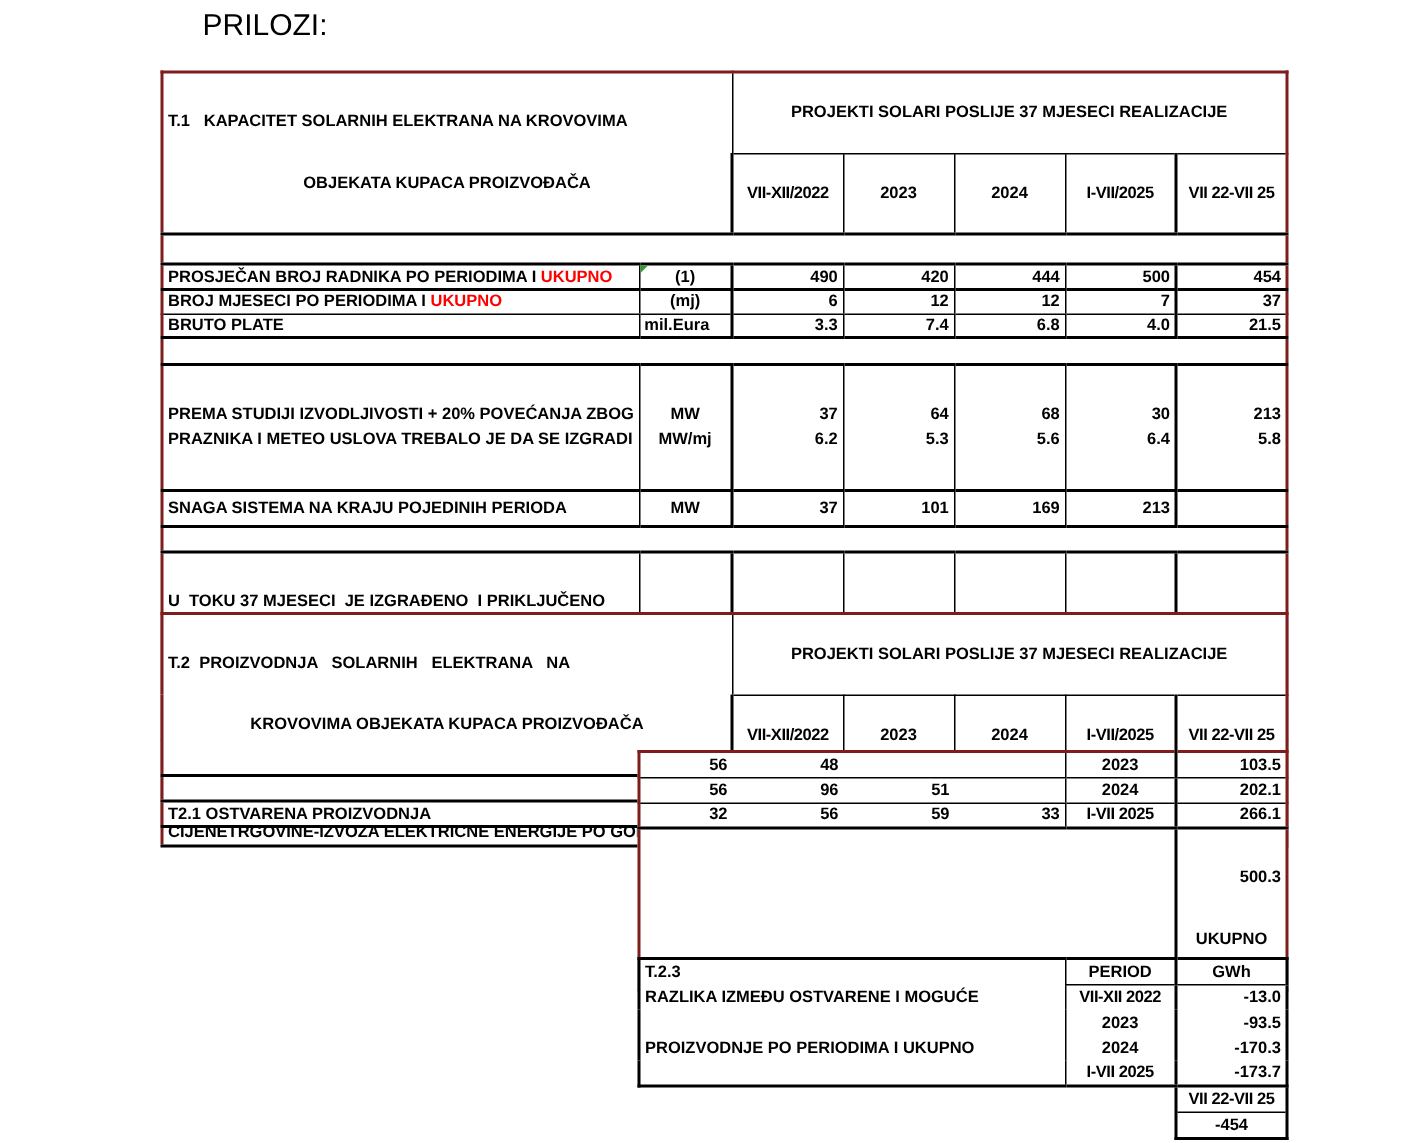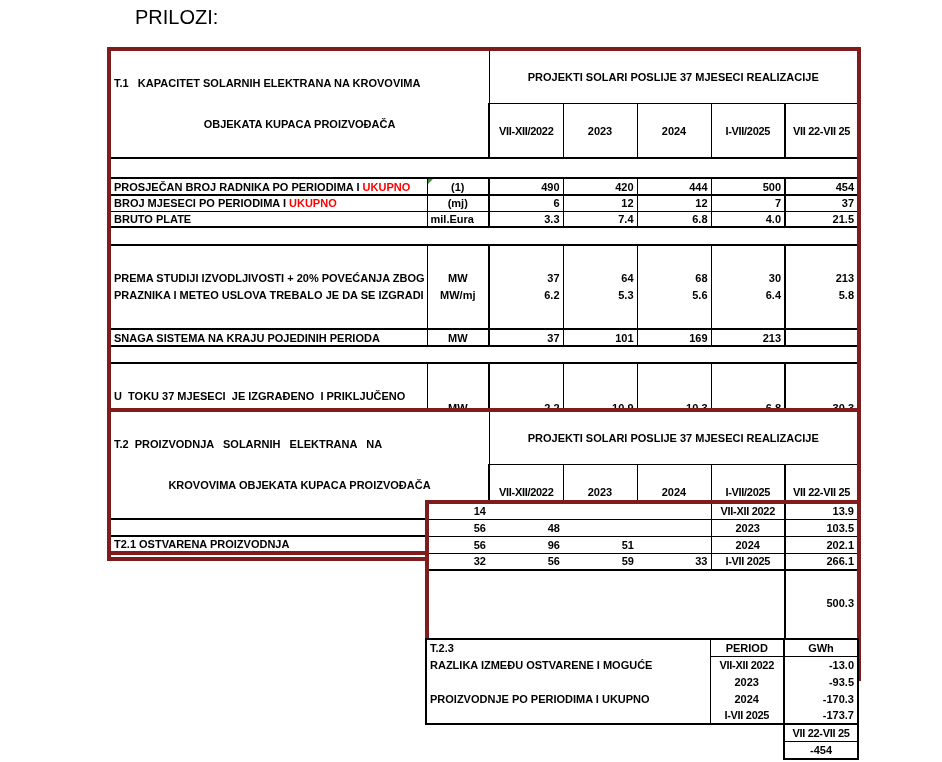--- a/index.html
+++ b/index.html
@@ -1,21 +1,21 @@
 <!DOCTYPE html>
 <html><head>
 <meta charset="utf-8">
 <style>
   html,body{margin:0;padding:0;background:#fff;}
   .page{position:relative;width:942px;height:762px;background:#fff;overflow:hidden;
         font-family:"Liberation Sans",sans-serif;}
   .doc-title{position:absolute;left:135px;top:6px;font-size:20px;font-weight:400;color:#000;}
 
   table.grid{border-collapse:collapse;table-layout:fixed;position:absolute;background:#fff;}
-  table.outlined{border:4px solid #7f1d1d;}
+  table.outlined{border:2px solid #7f1d1d;}
   .grid td{font-size:11px;font-weight:bold;color:#000;padding:0 3px;
            white-space:pre;overflow:hidden;vertical-align:middle;}
   .lab{text-align:left;}
   .unit{text-align:center;}
   .ul{text-align:left;padding-left:2px;}
   .num{text-align:right;}
   .ctr{text-align:center;}
   .red{color:#fe0000;}
   .fwn{font-weight:400;}
   .tight{font-size:10.5px;letter-spacing:-0.3px;padding:0 1px;}
@@ -112,21 +112,21 @@
       <td class="num bL1 bT2 bB2">
         <div class="l">68</div><div class="l">5.6</div>
       </td>
       <td class="num bL1 bT2 bB2">
         <div class="l">30</div><div class="l">6.4</div>
       </td>
       <td class="num red bL2 bT2 bB2">
         <div class="l">213</div><div class="l">5.8</div>
       </td>
     </tr>
-    <tr style="height:17px">
+    <tr style="height:24px">
       <td class="lab bB2">SNAGA SISTEMA NA KRAJU POJEDINIH PERIODA</td>
       <td class="unit bL1 bB2">MW</td>
       <td class="num bL2 bB2">37</td>
       <td class="num bL1 bB2">101</td>
       <td class="num bL1 bB2">169</td>
       <td class="num bL1 bB2">213</td>
       <td class="num red bL2 bB2"></td>
     </tr>
     <tr style="height:17px">
           <td colspan="7"></td>
@@ -238,28 +238,20 @@
     <colgroup>
       <col style="width:62px">
         <col style="width:74px">
         <col style="width:74px">
         <col style="width:74px">
         <col style="width:74px">
         <col style="width:74px">
     </colgroup>
     <tbody>
     <tr style="height:17px">
-      <td class="num fwn bB1">14</td>
-      <td class="num fwn bB1"></td>
-      <td class="num fwn bB1"></td>
-      <td class="num fwn bB1"></td>
-      <td class="unit bL1 bB1 tight">VII-XII 2022</td>
-      <td class="num red bL2 bB1">13.9</td>
-    </tr>
-    <tr style="height:17px">
       <td class="num fwn bB1">56</td>
       <td class="num fwn bB1">48</td>
       <td class="num fwn bB1"></td>
       <td class="num fwn bB1"></td>
       <td class="unit bL1 bB1">2023</td>
       <td class="num red bL2 bB1">103.5</td>
     </tr>
     <tr style="height:17px">
       <td class="num fwn bB1">56</td>
       <td class="num fwn bB1">96</td>

